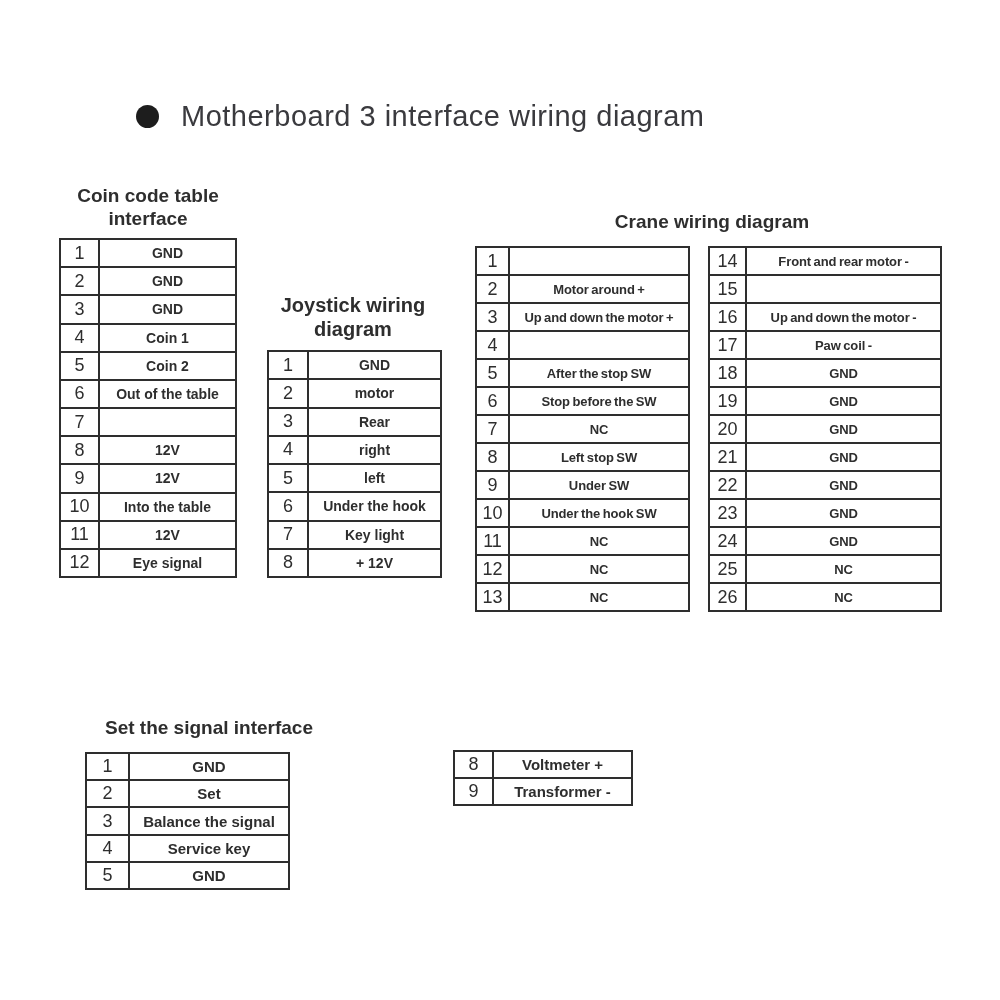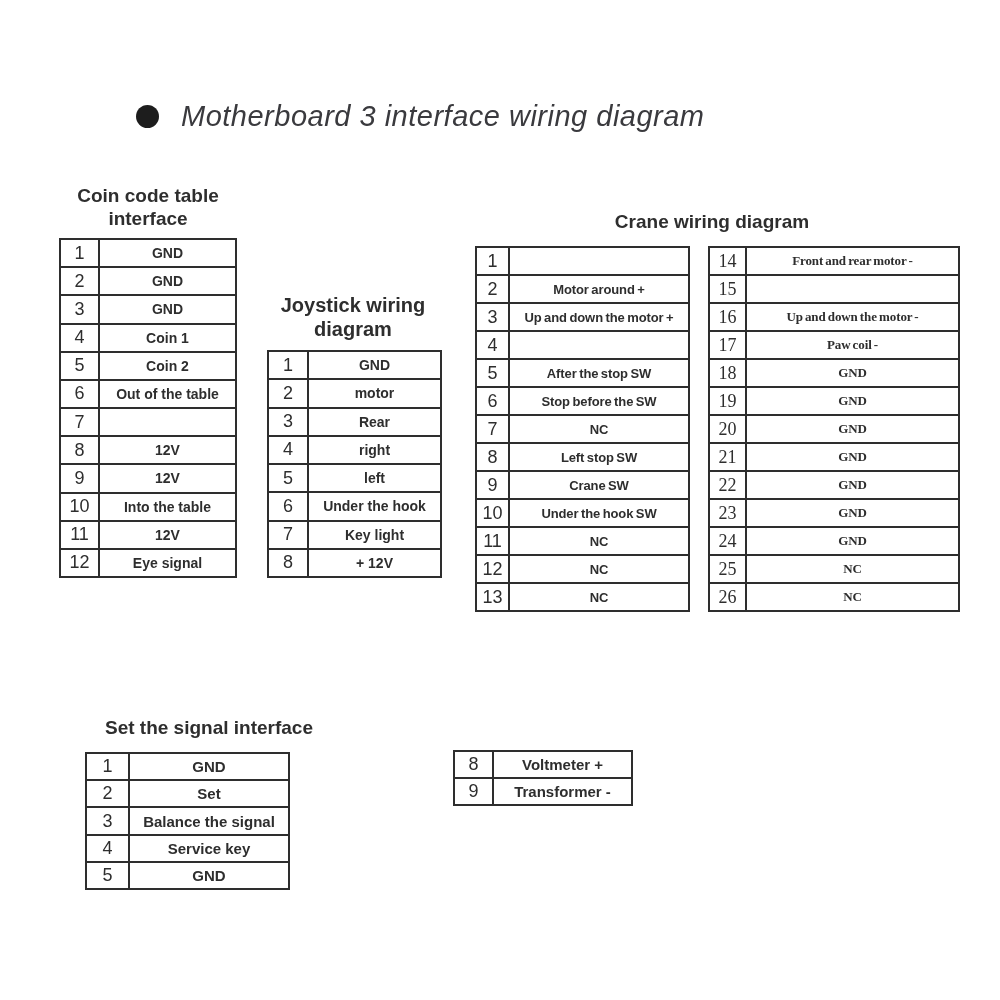--- a/index.html
+++ b/index.html
@@ -2,21 +2,21 @@
 <html><head>
 <meta charset="utf-8">
 <style>
   html,body { margin:0; padding:0; }
   body {
     width:1000px; height:1000px; background:#ffffff; position:relative;
     font-family:"Liberation Sans", sans-serif; color:#2e2e2e; overflow:hidden;
   }
   .title-row {
     position:absolute; left:136px; top:100px;
-    display:flex; align-items:center; gap:22px;font-style:italic;
+    display:flex; align-items:center; gap:22px;
   }
   .bullet {
     width:23px; height:23px; border-radius:50%; background:#1d1d1d; flex:0 0 auto;
   }
   .title-text {
     font-size:29px; font-weight:400; color:#3a3a3e; letter-spacing:0.5px; white-space:nowrap;
   }
   .heading {
     position:absolute; font-weight:bold; text-align:center;
     white-space:pre-line; color:#2e2e2e; line-height:1.22;
@@ -42,21 +42,21 @@
     flex:1; display:flex; align-items:center; justify-content:center;
     font-weight:bold; font-size:14px; white-space:nowrap; overflow:hidden;
   }
 
   #coin-table      { left:59px;  top:238px; width:178px; height:340px; }
   #coin-table      .t-num { width:39px; }
   #joystick-table  { left:267px; top:350px; width:175px; height:228px; }
   #joystick-table  .t-num { width:40px; }
   #crane-left      { left:475px; top:246px; width:215px; height:366px; }
   #crane-left      .t-num { width:33px; }
-  #crane-right     { left:708px; top:246px; width:252px; height:366px;font-family:Liberation Serif, serif; }
+  #crane-right     { left:708px; top:246px; width:234px; height:366px; }
   #crane-right     .t-num { width:37px; }
   #crane-left .t-label, #crane-right .t-label { font-size:13px; word-spacing:-1px; letter-spacing:-0.1px; }
   #balance-table   { left:85px;  top:752px; width:205px; height:138px; }
   #balance-table   .t-num { width:43px; }
   #balance-table   .t-label { font-size:15px; }
   #voltmeter-table { left:453px; top:750px; width:180px; height:56px; }
   #voltmeter-table .t-num { width:39px; }
   #voltmeter-table .t-label { font-size:15px; }
 </style>
 </head>
@@ -184,21 +184,21 @@
     <div class="t-row">
       <div class="t-num">7</div>
       <div class="t-label">NC</div>
     </div>
     <div class="t-row">
       <div class="t-num">8</div>
       <div class="t-label">Left stop SW</div>
     </div>
     <div class="t-row">
       <div class="t-num">9</div>
-      <div class="t-label">Crane SW</div>
+      <div class="t-label">Under SW</div>
     </div>
     <div class="t-row">
       <div class="t-num">10</div>
       <div class="t-label">Under the hook SW</div>
     </div>
     <div class="t-row">
       <div class="t-num">11</div>
       <div class="t-label">NC</div>
     </div>
     <div class="t-row">

